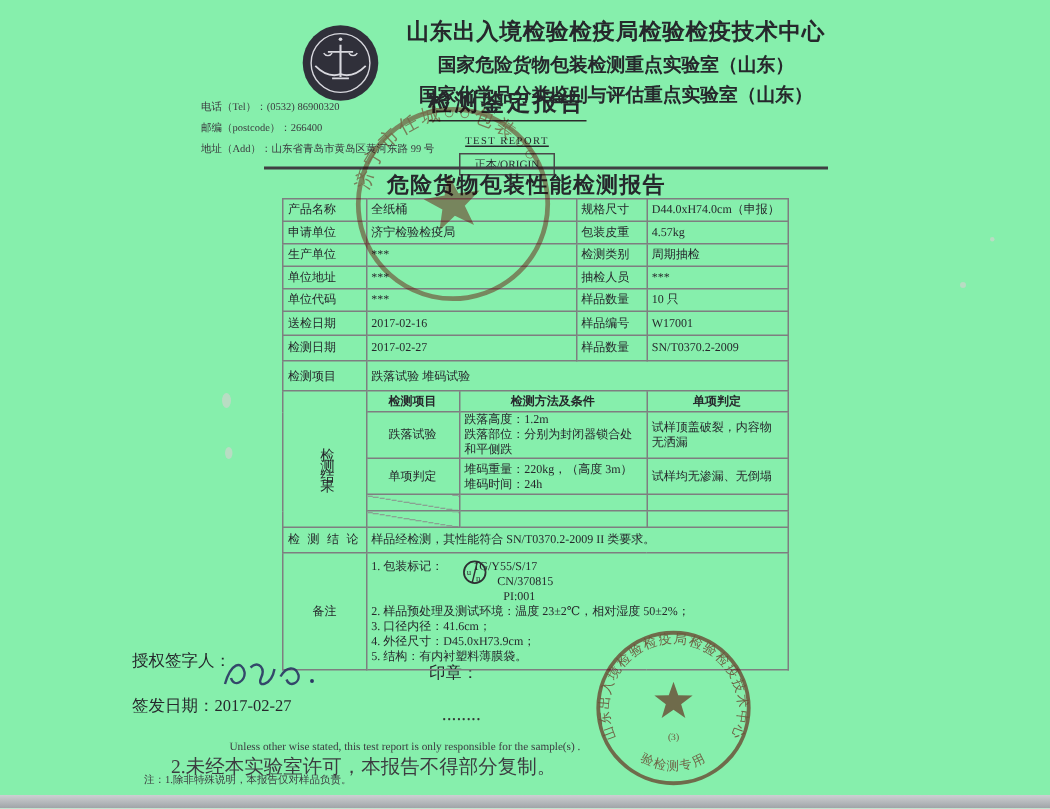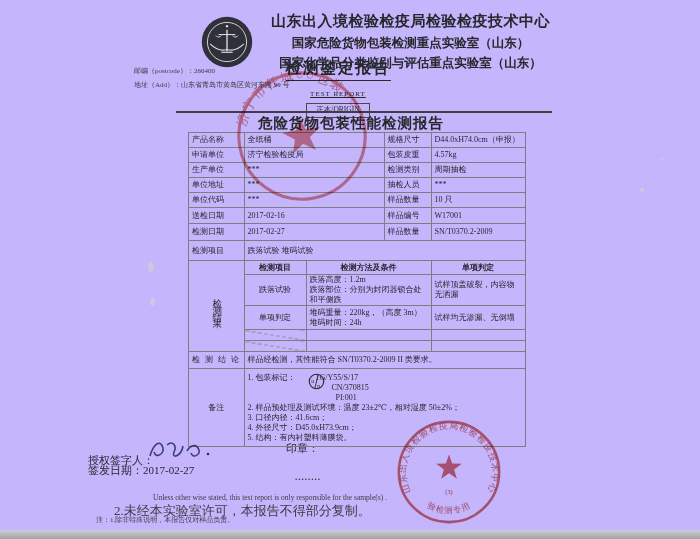--- a/index.html
+++ b/index.html
@@ -1,16 +1,16 @@
 <!DOCTYPE html>
 <html><head>
 <meta charset="utf-8">
 <style>
   html,body{margin:0;padding:0;background:#e8e8e8;}
-  .page{position:relative;width:700px;height:539px;background:#c4b5fd;overflow:hidden;
+  .page{position:relative;width:700px;height:539px;background:#86efac;overflow:hidden;
         font-family:"Liberation Serif","DejaVu Serif",serif;color:#26282c;}
   .abs{position:absolute;}
 
   
   .org{left:253px;top:12px;width:315px;text-align:center;}
   .org-l1{font-size:15px;font-weight:bold;letter-spacing:.5px;margin-bottom:4px;}
   .org-l2,.org-l3{font-size:12.5px;font-weight:bold;margin-bottom:3px;}
   .contact{left:134px;top:64px;font-size:7px;line-height:14px;color:#3a3a3e;}
   .titleblock{left:278px;top:58px;width:120px;text-align:center;}
   .rtitle{display:inline-block;font-size:15.5px;font-weight:bold;letter-spacing:2px;
@@ -36,21 +36,21 @@
         letter-spacing:7px;font-size:9.5px;}
   .concl-label{font-size:9px;letter-spacing:1.5px;white-space:nowrap;padding:0 2px;margin-top:16px;}
   .diag{background:linear-gradient(to top right,transparent 48.5%,#8a8a8a 48.5%,#8a8a8a 51.5%,transparent 51.5%);}
   .remarks-cell{vertical-align:top;position:relative;padding:3px 5px;font-size:7.8px;line-height:12px;}
   .ind1{padding-left:84px;}
   .ind2{padding-left:88px;}
   .m-gap{margin-left:20px;}
   .unsvg{position:absolute;left:63px;top:4px;}
 
   
-  .sig-label{left:88px;top:453px;font-size:11px;}
+  .sig-label{left:88px;top:433px;font-size:11px;}
   .seal-label{left:286px;top:441px;font-size:11px;}
   .issue{left:88px;top:463px;font-size:11px;}
   .dots{left:295px;top:472px;font-size:9px;font-weight:bold;letter-spacing:1px;color:#333;}
   .note1cn{left:96px;top:483px;font-size:7px;color:#3c3c40;margin-top:32px;}
   .note1en{left:114px;top:493px;font-size:7.5px;color:#3c3c40;font-family:Liberation Serif, serif;padding-left:39px;}
   .note2cn{left:114px;top:502px;font-size:13px;color:#3c3c40;}
   .note2en{left:111px;top:511px;font-size:7.5px;color:#3c3c40;}
 
   .bottom-strip{left:0;top:530px;width:700px;height:9px;
                 background:linear-gradient(#cdd0d2,#9fa3a7);}
@@ -78,20 +78,21 @@
     <circle cx="0" cy="-17" r="1.3" fill="#d8d8de"></circle>
   </svg>
 
   <div class="abs org">
     <div class="org-l1">山东出入境检验检疫局检验检疫技术中心</div>
     <div class="org-l2">国家危险货物包装检测重点实验室（山东）</div>
     <div class="org-l3">国家化学品分类鉴别与评估重点实验室（山东）</div>
   </div>
 
   <div class="abs contact">
+    <div>电话（Tel）：(0532) 86900320</div>
     <div>邮编（postcode）：266400</div>
     <div>地址（Add）：山东省青岛市黄岛区黄河东路 99 号</div>
   </div>
 
   <div class="abs titleblock">
     <div><span class="rtitle">检测鉴定报告</span></div>
     <div class="rtitle-en">TEST REPORT</div>
     <div><span class="origin">正本/ORIGIN</span></div>
   </div>
 

